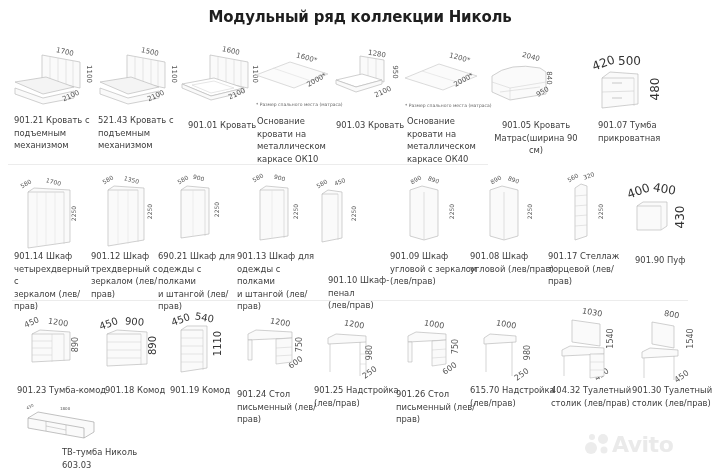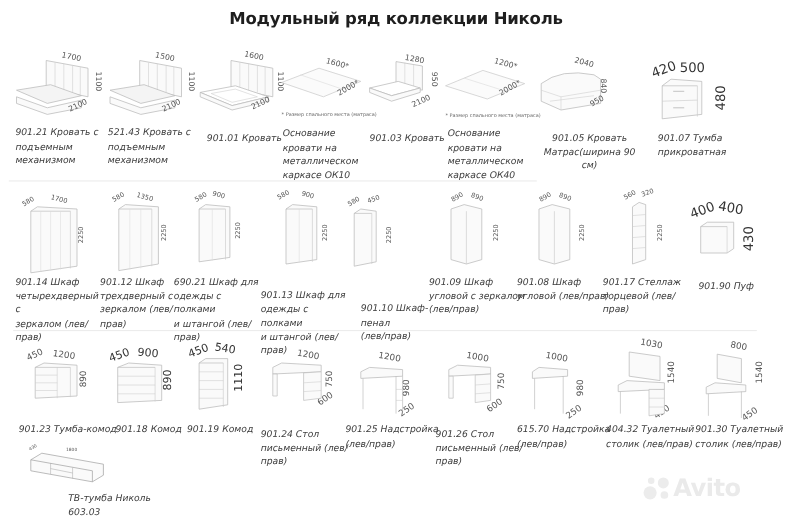--- a/index.html
+++ b/index.html
@@ -1,20 +1,20 @@
 <!DOCTYPE html>
 <html><head>
 <meta charset="utf-8">
 <style>
   html,body{margin:0;padding:0;background:#fff;}
   body{width:720px;height:473px;position:relative;overflow:hidden;font-family:"DejaVu Sans","Liberation Sans",sans-serif;color:#3a3a3a;}
   .title{position:absolute;left:0;top:8px;width:720px;text-align:center;font-size:15px;font-weight:bold;color:#1e1e1e;letter-spacing:-0.2px;}
   .item{position:absolute;}
   .pic{position:absolute;}
-  .lbl{position:absolute;font-size:8.4px;line-height:12.5px;color:#3d3d3d;white-space:pre-line;font-style:italic;}
+  .lbl{position:absolute;font-size:8.4px;line-height:12.5px;color:#3d3d3d;white-space:pre-line;}
   .dim{position:absolute;font-size:7px;color:#555;white-space:nowrap;}
   .dimb{position:absolute;font-size:12px;color:#333;white-space:nowrap;}
   .note{position:absolute;font-size:4.5px;color:#666;white-space:nowrap;}
   .sep{position:absolute;height:1px;background:#ececec;}
   svg{overflow:visible}
   .watermark{position:absolute;left:612px;top:432px;font-size:22px;font-weight:bold;color:#eaeaea;letter-spacing:-0.5px;}
   .wm-dots{position:absolute;left:583px;top:432px;width:28px;height:24px;}
 </style>
 </head>
 <body>
@@ -204,21 +204,21 @@
 <div class="item" style="left:232px;top:170px;">
   <span class="dim" style="left:20px;top:4px;transform:rotate(-30deg);font-size:6px;">580</span>
   <span class="dim" style="left:42px;top:4px;transform:rotate(15deg);font-size:6px;">900</span>
   <span class="dim" style="left:56px;top:38px;transform:rotate(-90deg);font-size:6px;">2250</span>
   <svg class="pic" width="40" height="60" style="left:26px;top:14px;">
     <polygon points="2,6 8,2 30,4 30,52 2,56" fill="#fafafa" stroke="#bbb" stroke-width="0.7"></polygon>
     <line x1="2" y1="6" x2="26" y2="6" stroke="#bbb" stroke-width="0.6"></line>
       <line x1="26" y1="6" x2="26" y2="54" stroke="#ccc" stroke-width="0.6"></line>
     <line x1="14" y1="6" x2="14" y2="55" stroke="#ddd" stroke-width="0.5"></line>
   </svg>
-  <div class="lbl" style="left:5px;top:92px;width:80px;">901.13 Шкаф для
+  <div class="lbl" style="left:5px;top:80px;width:80px;">901.13 Шкаф для
 одежды с полками
 и штангой (лев/
 прав)</div>
 </div>
 
 <div class="item" style="left:310px;top:170px;">
   <span class="dim" style="left:6px;top:10px;transform:rotate(-30deg);font-size:6px;">580</span>
   <span class="dim" style="left:24px;top:8px;transform:rotate(-20deg);font-size:6px;">450</span>
   <span class="dim" style="left:36px;top:40px;transform:rotate(-90deg);font-size:6px;">2250</span>
   <svg class="pic" width="30" height="60" style="left:10px;top:18px;">

